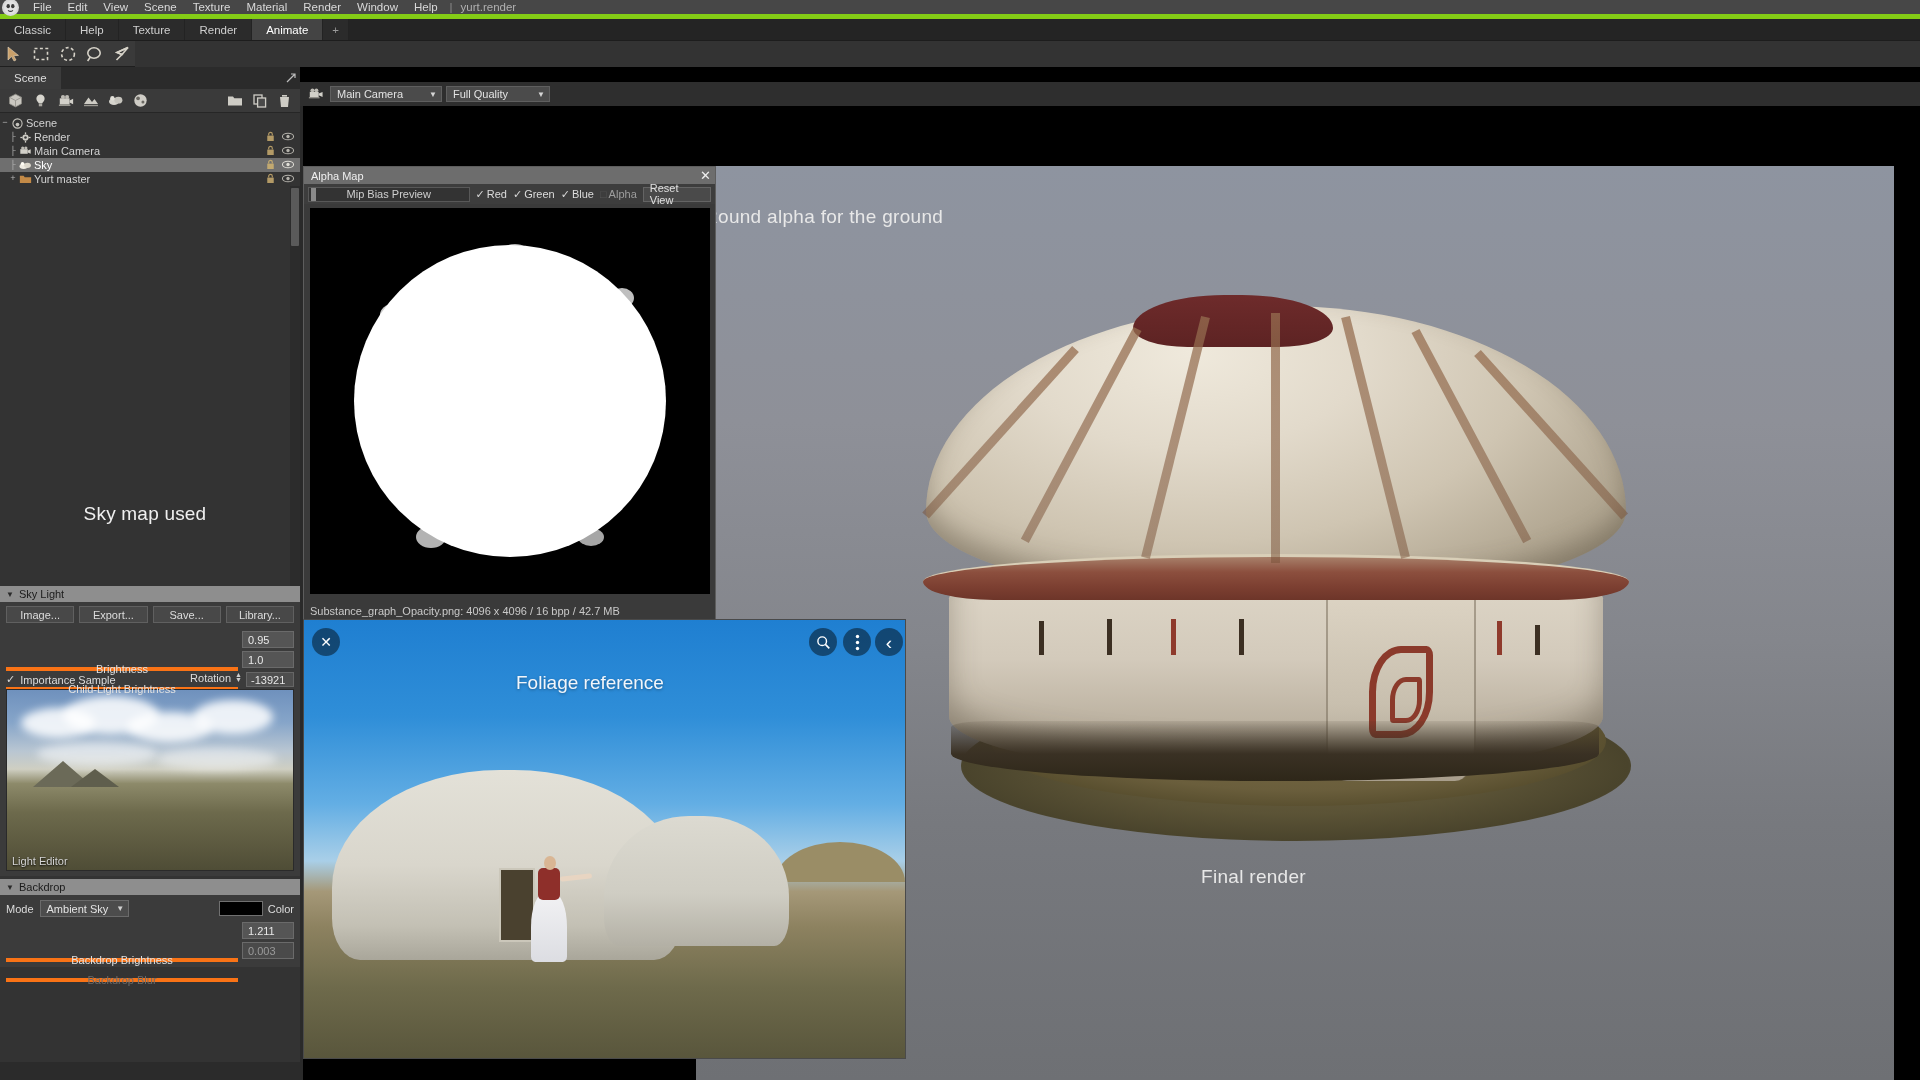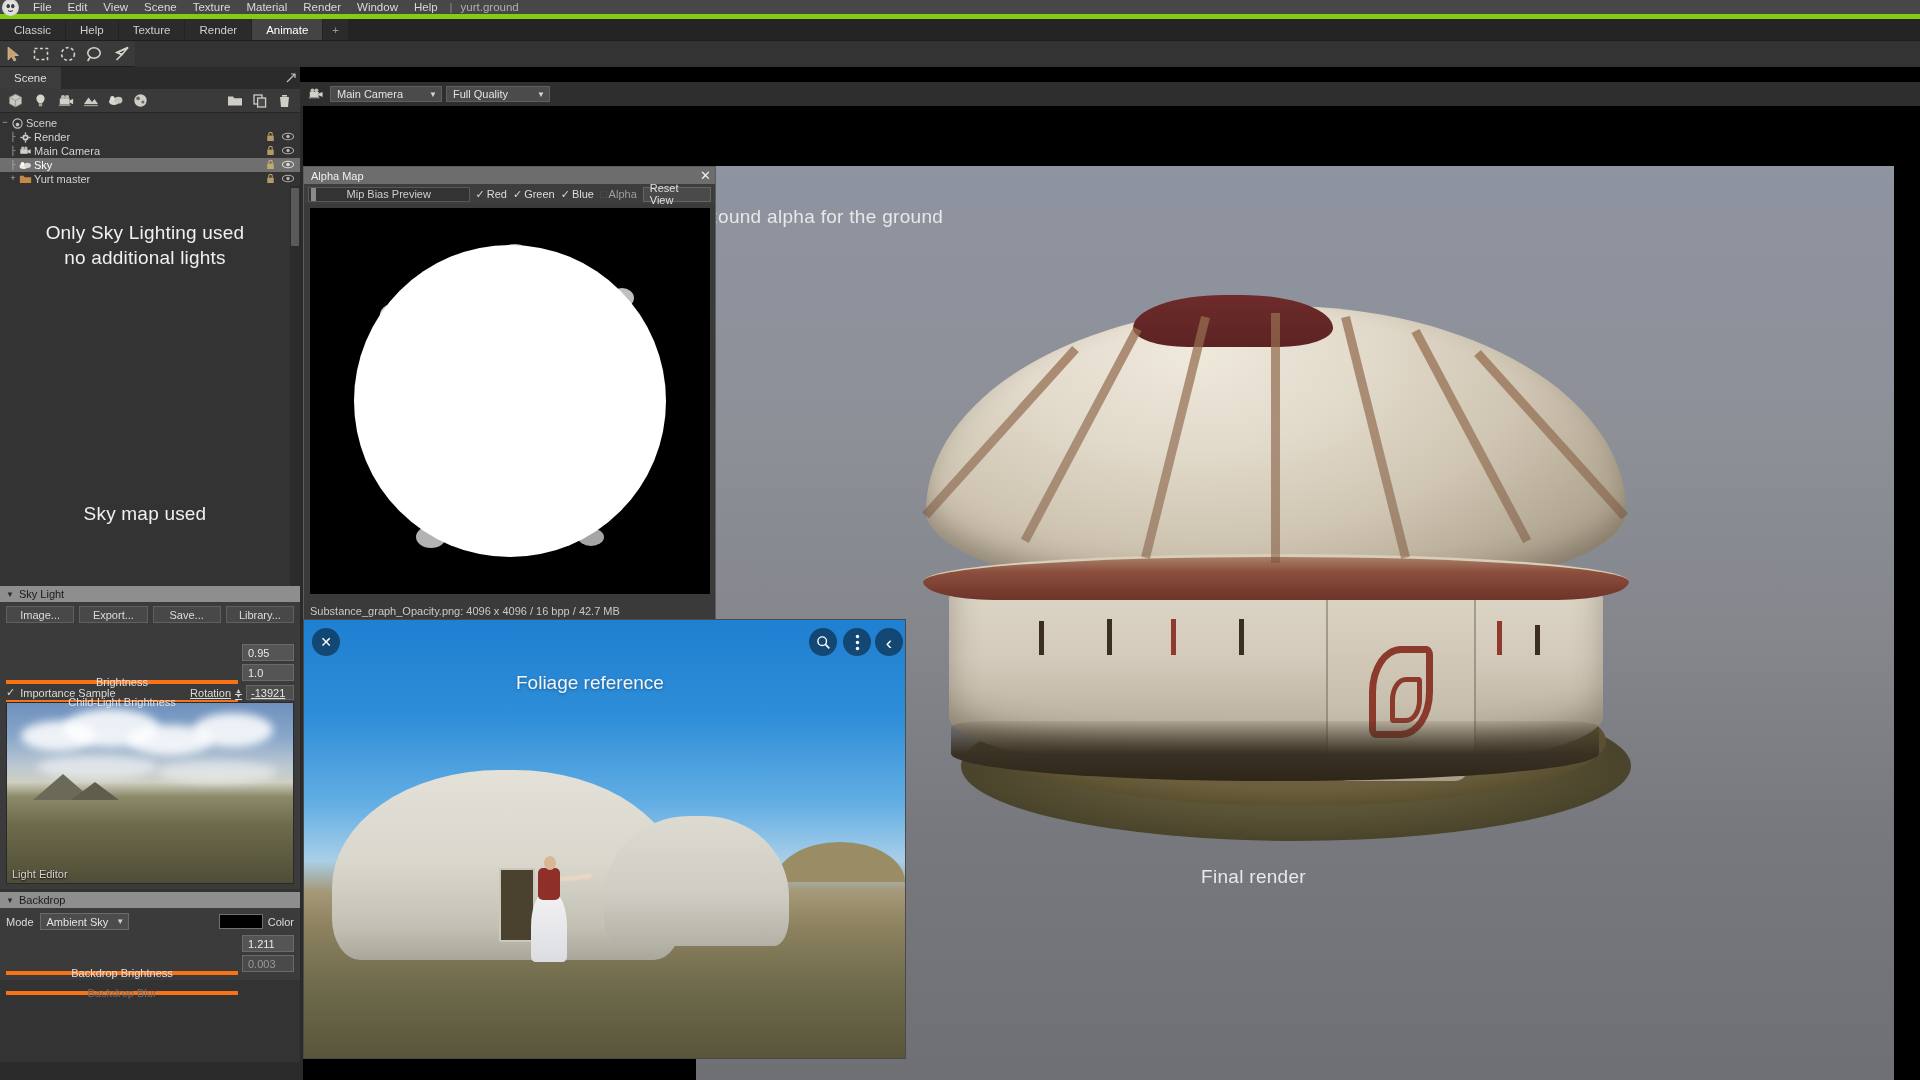--- a/index.html
+++ b/index.html
@@ -108,21 +108,21 @@
   }
   .scrollbar-v .thumb { position: absolute; left: 1px; width: 8px; background: #5a5a5a; border-radius: 1px; }
 
   
   .sect-hdr {
     height: 16px; background: #8e8e8e; color: #1b1b1b; font-size: 11px;
     display: flex; align-items: center; padding-left: 6px; font-weight: normal;
   }
   .sect-hdr .caret { margin-right: 5px; font-size: 8px; color: #2a2a2a; }
   .sect-body { background: #3b3b3b; padding: 4px 6px 5px 6px; }
-  .btnrow { display: flex; gap: 5px; margin-bottom: 21px; }
+  .btnrow { display: flex; gap: 5px; margin-bottom: 8px; }
   .pbtn {
     flex: 1; height: 17px; background: #484848; border: 1px solid #606060;
     color: #dcdcdc; font-size: 11px; display: flex; align-items: center; justify-content: center;
   }
   .slider-row {
     position: relative; height: 17px; margin-bottom: 3px; display: flex; align-items: stretch;
   }
   .slider-track {
     flex: 1; background: #2f2f2f; border: 2px solid #f97316; position: relative;
     display: flex; align-items: center; justify-content: center; margin-top: 36px;
@@ -130,21 +130,21 @@
   .slider-track .sl-label { font-size: 11px; color: #e2e2e2; position: relative; z-index: 2; }
   .slider-track .sl-handle { position: absolute; top: 0; bottom: 0; width: 7px; background: #8b8b8b; }
   .slider-track.dim .sl-label { color: #6c6c6c; }
   .slider-val {
     width: 52px; margin-left: 4px; background: #555555; border: 1px solid #6a6a6a;
     color: #e8e8e8; font-size: 11px; display: flex; align-items: center; padding-left: 5px;
   }
   .slider-val.dim { color: #9a9a9a; background: #4a4a4a; }
   .chk-row { display: flex; align-items: center; height: 17px; font-size: 11px; color: #dcdcdc; }
   .chkmark { color: #d9d9d9; font-size: 11px; margin-right: 5px; }
-  .chk-row .right { margin-left: auto; display: flex; align-items: center; gap: 4px; text-decoration: underline; }
+  .chk-row .right { margin-left: auto; display: flex; gap: 4px; }
   .spin { display: inline-flex; flex-direction: column; line-height: 5px; font-size: 7px; color: #cfcfcf; }
   .numbox {
     width: 48px; height: 15px; background: #4e4e4e; border: 1px solid #666;
     color: #e6e6e6; font-size: 11px; display: flex; align-items: center; padding-left: 4px;
   }
   .skyprev {
     height: 182px; margin: 1px 0 0 0; position: relative; overflow: hidden;
     border: 1px solid #2a2a2a;
     background:
       linear-gradient(to bottom, #6f91bd 0%, #86a5c9 18%, #b9c6d2 34%, #cfcfc2 44%, #8d8a6a 52%, #6d6a4c 68%, #4f4d36 100%);
@@ -376,21 +376,21 @@
     <div class="mi">File</div>
     <div class="mi">Edit</div>
     <div class="mi">View</div>
     <div class="mi">Scene</div>
     <div class="mi">Texture</div>
     <div class="mi">Material</div>
     <div class="mi">Render</div>
     <div class="mi">Window</div>
     <div class="mi">Help</div>
     <div class="sep">|</div>
-    <div class="doc">yurt.ground</div>
+    <div class="doc">yurt.render</div>
   </div>
 
   <div class="modebar">
     <div class="tab">Classic</div>
     <div class="tab">Help</div>
     <div class="tab">Texture</div>
     <div class="tab">Render</div>
     <div class="tab active">Animate</div>
     <div class="tab plus">+</div>
     <div class="filler"></div>
@@ -616,24 +616,20 @@
             <svg width="12" height="9" viewBox="0 0 13 9">
                 <ellipse cx="6.5" cy="4.5" rx="6" ry="3.6" fill="none" stroke="#b5b3ac" stroke-width="1.1"></ellipse>
                 <circle cx="6.5" cy="4.5" r="1.8" fill="#b5b3ac"></circle>
               </svg>
           </span>
         </span>
       </div>
     </div>
 
     <div class="tree-body">
-      <div class="annot-left" style="top:34px;">
-        <div>Only Sky Lighting used</div>
-        <div>no additional lights</div>
-      </div>
       <div class="annot-left" style="top:315px;">Sky map used</div>
       <div class="scrollbar-v" style="top:0; height:400px;">
         <div class="thumb" style="top:2px; height:58px;"></div>
       </div>
     </div>
 
     <div class="sect-hdr">
       <span class="caret">▼</span>
       <span>Sky Light</span>
     </div>

